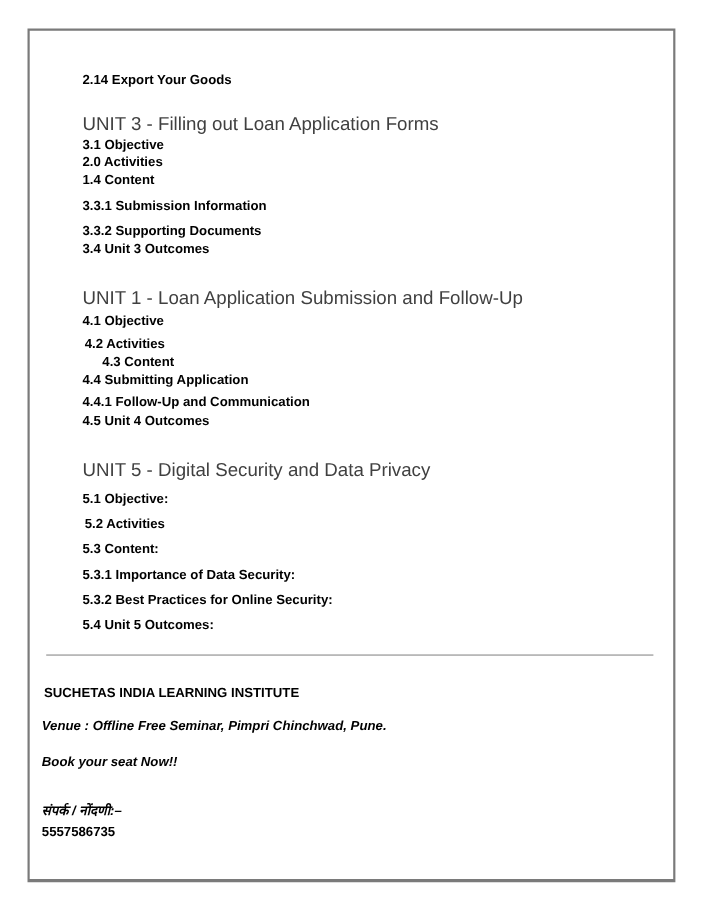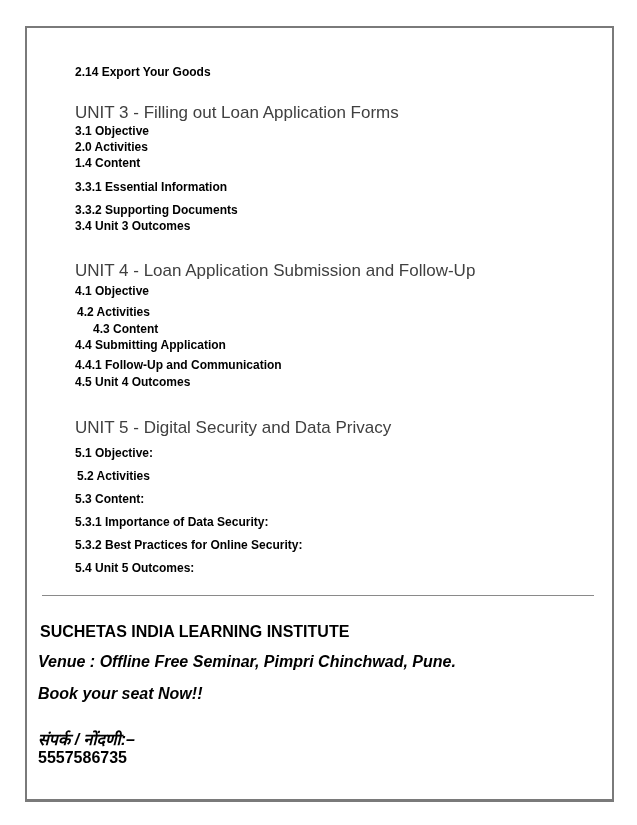--- a/index.html
+++ b/index.html
@@ -2,39 +2,39 @@
 <html><head>
 <meta charset="utf-8">
 <style>
   html, body { margin:0; padding:0; background:#ffffff; }
   body { width:637px; height:825px; position:relative; overflow:hidden; font-family:"Liberation Sans", sans-serif; color:#000; }
   .page { position:absolute; left:25px; top:26px; width:585px; height:771px; border:2px solid #7a7a7a; border-bottom-width:3px; box-sizing:content-box; }
   .abs { position:absolute; white-space:nowrap; }
   .item { font-weight:bold; font-size:12px; line-height:14px; }
   .unit { color:#404040; font-size:17px; line-height:20px; }
   .sep { position:absolute; left:42px; top:595px; width:552px; height:0; border-top:1px solid #8a8a8a; }
-  .footer-title { font-weight:bold; font-size:16px; }
-  .footer-it { font-weight:bold; font-style:italic; font-size:16px; }
+  .footer-title { font-weight:bold; font-size:12px; }
+  .footer-it { font-weight:bold; font-style:italic; font-size:12px; }
 </style>
 </head>
 <body>
 
 <div class="page"></div>
 
 <div class="abs item" style="left:75px;top:65px;">2.14 Export Your Goods</div>
 
 <div class="abs unit" style="left:75px;top:103px;">UNIT 3 - Filling out Loan Application Forms</div>
 <div class="abs item" style="left:75px;top:124px;">3.1 Objective</div>
 <div class="abs item" style="left:75px;top:140px;">2.0 Activities</div>
 <div class="abs item" style="left:75px;top:156px;">1.4 Content</div>
-<div class="abs item" style="left:75px;top:180px;">3.3.1 Essential Information</div>
+<div class="abs item" style="left:75px;top:180px;">3.3.1 Submission Information</div>
 <div class="abs item" style="left:75px;top:203px;">3.3.2 Supporting Documents</div>
 <div class="abs item" style="left:75px;top:219px;">3.4 Unit 3 Outcomes</div>
 
-<div class="abs unit" style="left:75px;top:261px;">UNIT 4 - Loan Application Submission and Follow-Up</div>
+<div class="abs unit" style="left:75px;top:261px;">UNIT 1 - Loan Application Submission and Follow-Up</div>
 <div class="abs item" style="left:75px;top:284px;">4.1 Objective</div>
 <div class="abs item" style="left:77px;top:305px;">4.2 Activities</div>
 <div class="abs item" style="left:75px;top:322px;margin-left:18px;">4.3 Content</div>
 <div class="abs item" style="left:75px;top:338px;">4.4 Submitting Application</div>
 <div class="abs item" style="left:75px;top:358px;">4.4.1 Follow-Up and Communication</div>
 <div class="abs item" style="left:75px;top:375px;">4.5 Unit 4 Outcomes</div>
 
 <div class="abs unit" style="left:75px;top:418px;">UNIT 5 - Digital Security and Data Privacy</div>
 <div class="abs item" style="left:75px;top:446px;">5.1 Objective:</div>
 <div class="abs item" style="left:77px;top:469px;">5.2 Activities</div>

